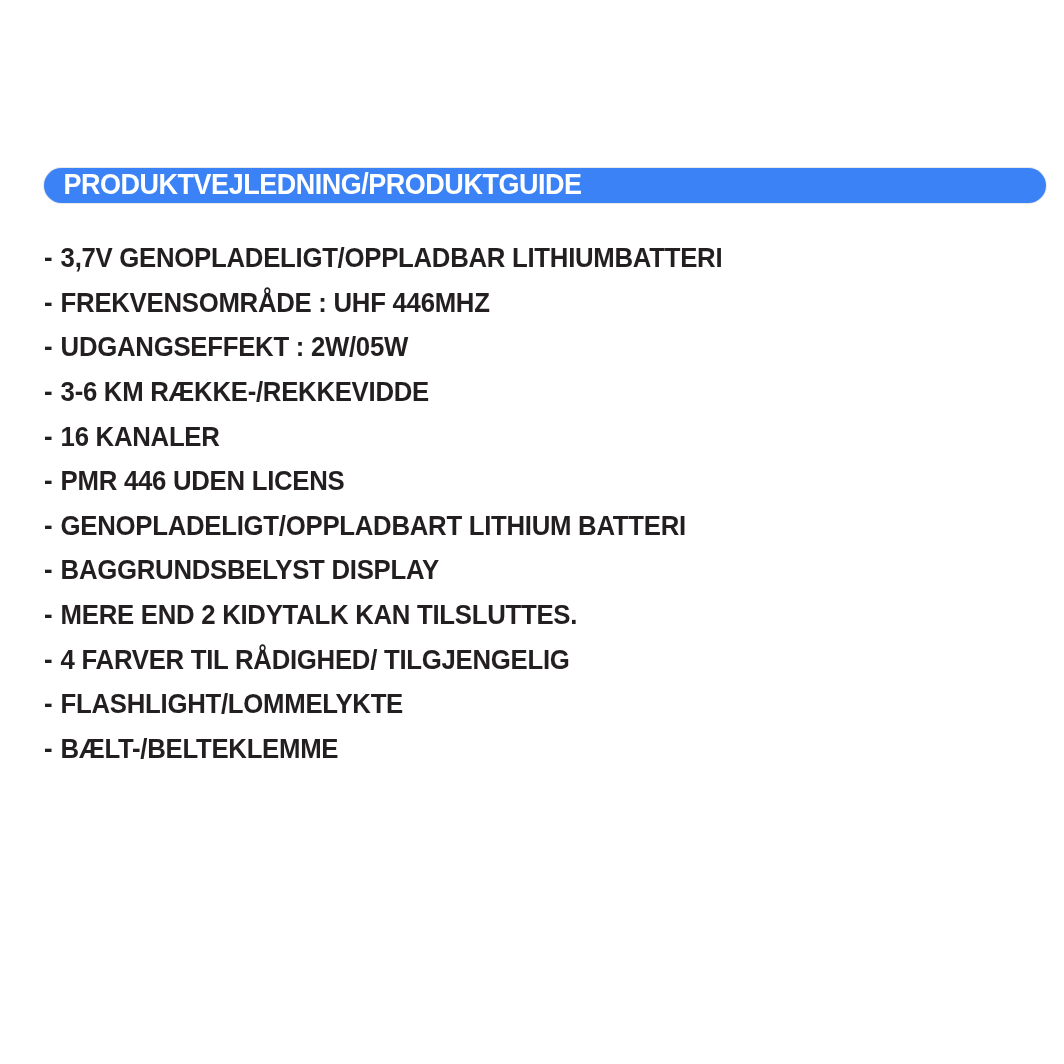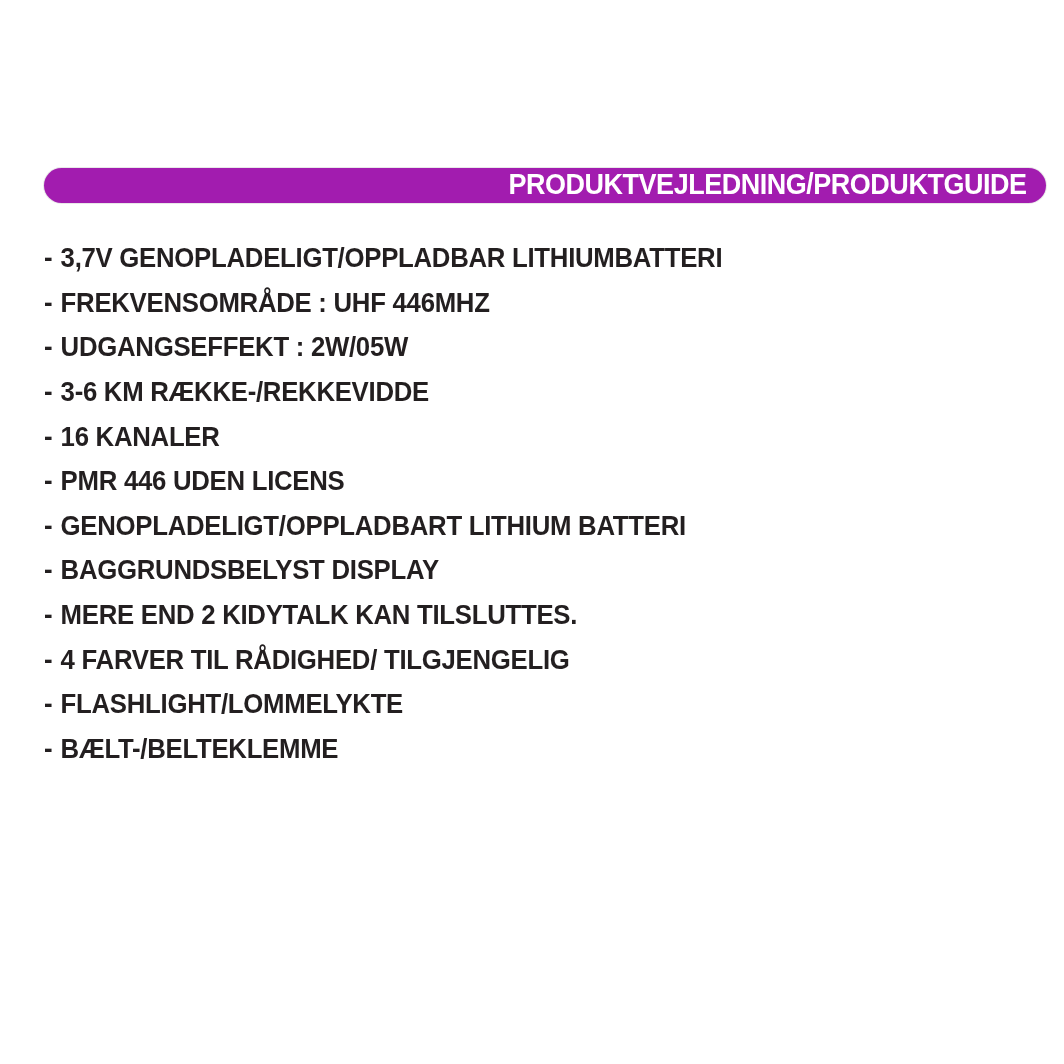--- a/index.html
+++ b/index.html
@@ -17,25 +17,25 @@
   .page {
     position: absolute;
     inset: 0;
   }
   .title-bar {
     position: absolute;
     left: 44px;
     top: 168px;
     width: 1002px;
     height: 35px;
-    background: #a21caf;
+    background: #3b82f6;
     border-radius: 18px;
     display: flex;
     align-items: center;
-    justify-content: flex-end;
+    justify-content: flex-start;
     box-shadow: 0 0 0 1px #8a8a8a33;
   }
   .title-bar .title-text {
     color: #ffffff;
     font-weight: bold;
     font-size: 29px;
     line-height: 1;
     white-space: nowrap;
     letter-spacing: -0.5px;
     transform: scaleX(0.93);

